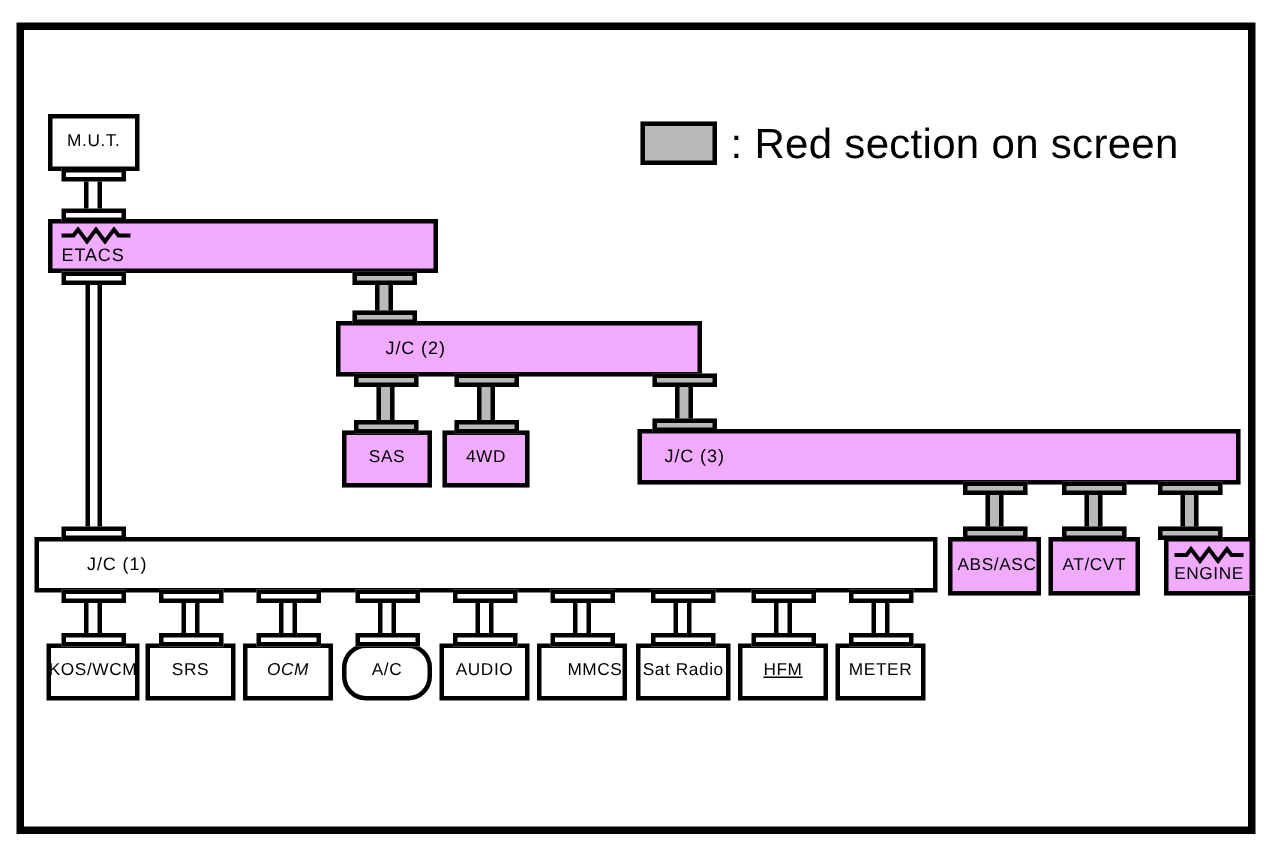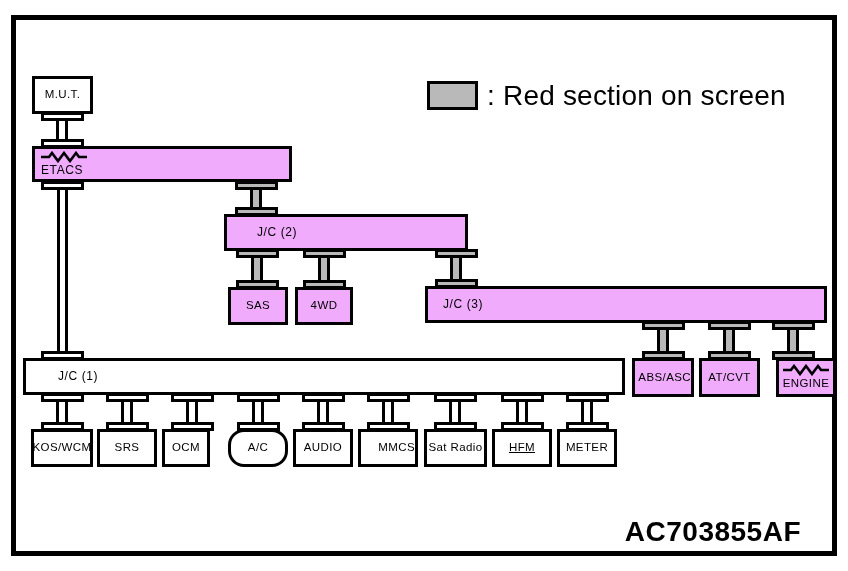--- a/index.html
+++ b/index.html
@@ -100,21 +100,21 @@
       </div>
       <div class="node white bar" style="left: 23px; top: 358px; width: 602px; height: 37px; padding-left: 32px;">
         <span class="lbl">J/C (1)</span>
       </div>
       <div class="node white box" style="left: 31px; top: 429px; width: 62px; height: 38px;">
         <span class="lbl">KOS/WCM</span>
       </div>
       <div class="node white box" style="left: 97px; top: 429px; width: 60px; height: 38px;">
         <span class="lbl">SRS</span>
       </div>
-      <div class="node white box" style="left: 162px; top: 429px; width: 48px; height: 38px;">
+      <div class="node white box" style="left: 162px; top: 429px; width: 60px; height: 38px; font-style: italic;">
         <span class="lbl">OCM</span>
       </div>
       <div class="node white box" style="left: 228px; top: 429px; width: 60px; height: 38px; border-radius: 16px;">
         <span class="lbl">A/C</span>
       </div>
       <div class="node white box" style="left: 293px; top: 429px; width: 60px; height: 38px; justify-content: center;">
         <span class="lbl">AUDIO</span>
       </div>
       <div class="node white box" style="left: 358px; top: 429px; width: 60px; height: 38px; align-items: flex-end;">
         <span class="lbl">MMCS</span>
@@ -215,14 +215,13 @@
         <div class="tab c-white" style="left: 500.5px; top: 393px;"></div>
         <div class="tab c-white" style="left: 500.5px; top: 422px;"></div>
       </div>
       <div>
         <div class="stem c-white" style="left: 581px; top: 401px; width: 12px; height: 22px;"></div>
         <div class="tab c-white" style="left: 565.5px; top: 393px;"></div>
         <div class="tab c-white" style="left: 565.5px; top: 422px;"></div>
       </div>
     </div>
 
-  <div id="figure-code">AC703855AF</div>
 </div>
 
 </body></html>

